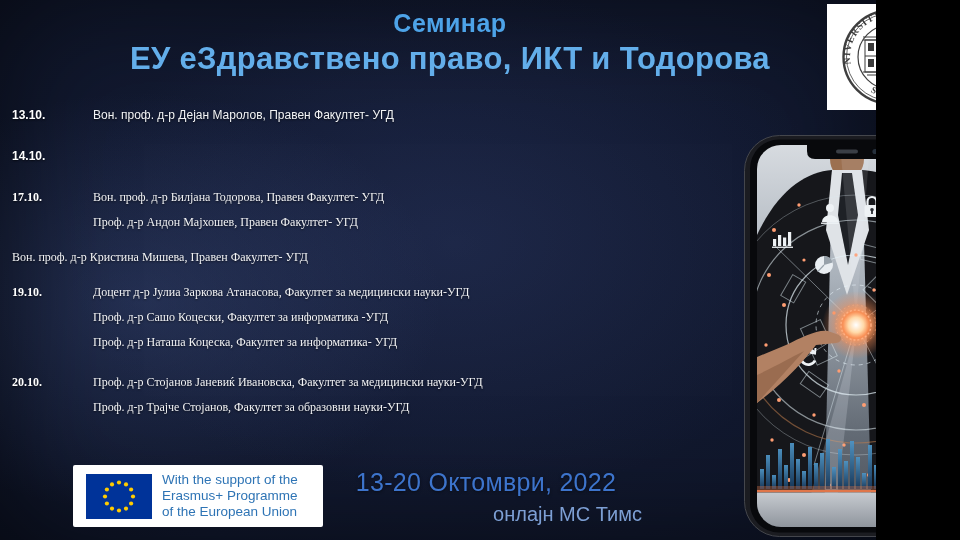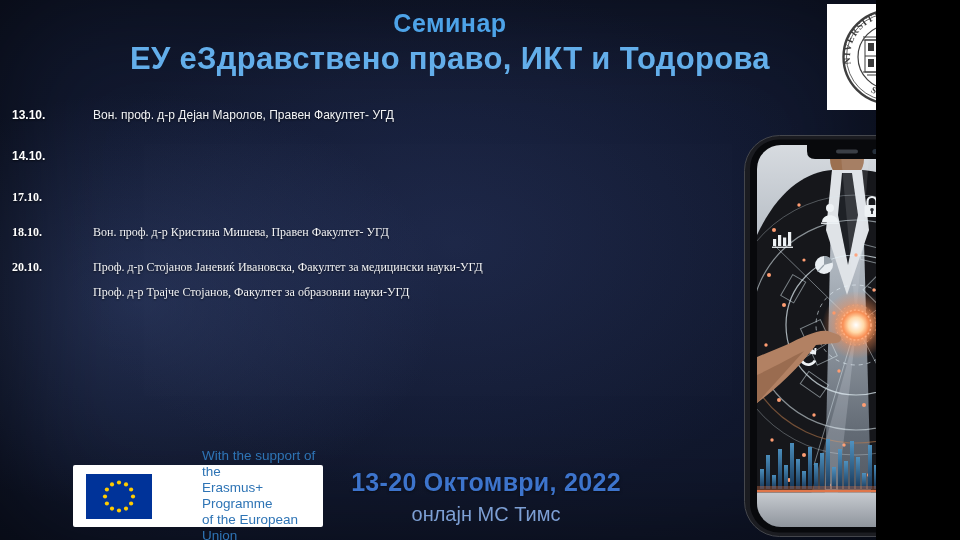--- a/index.html
+++ b/index.html
@@ -17,27 +17,27 @@
   .main-title{font-size:31px;font-weight:bold;color:#63aeea;margin-top:3px;letter-spacing:.3px;}
   .schedule{position:absolute;top:103px;left:12px;width:745px;}
   .row{display:flex;margin-bottom:16px;}
   .row:nth-child(n+3){margin-bottom:10px;font-family:Liberation Serif, serif;}
   .row:nth-child(5){margin-bottom:15px;}
   .date{width:81px;flex:0 0 81px;font-weight:bold;color:#ffffff;font-size:12px;line-height:25px;
         text-shadow:0 1px 2px rgba(0,0,0,.6);}
   .lines{flex:1;}
   .line{color:#f2f3f5;font-size:12px;line-height:25px;text-shadow:0 1px 2px rgba(0,0,0,.6);}
   .eu-box{position:absolute;left:73px;top:465px;width:250px;height:62px;background:#ffffff;
-          border-radius:2px;display:flex;align-items:center;gap:40px;}
+          border-radius:2px;display:flex;align-items:center;}
   .eu-flag{margin-left:13px;flex:0 0 66px;}
   .eu-text{margin-left:10px;color:#2e74b5;font-size:13.5px;line-height:16px;}
   .footer-center{position:absolute;left:330px;top:468px;width:312px;text-align:center;}
-  .date-range{font-size:25px;font-weight:bold;color:#3d74cc;letter-spacing:.3px;
+  .date-range{font-size:25px;font-weight:normal;color:#3d74cc;letter-spacing:.3px;
               text-shadow:0 1px 3px rgba(0,0,0,.5);}
-  .platform{font-size:20px;color:#7d9fd4;margin-top:6px;}
+  .platform{font-size:20px;color:#7d9fd4;margin-top:6px;text-align:right;}
   .logo-box{position:absolute;left:827px;top:4px;}
   .phone{position:absolute;left:744px;top:135px;}
 </style>
 </head>
 <body>
 
 <div class="poster">
 
   <div class="title-block">
     <div class="kicker">Семинар</div>
@@ -49,25 +49,36 @@
       <span class="date">13.10.</span>
       <div class="lines">
         <div class="line">Вон. проф. д-р Дејан Маролов, Правен Факултет- УГД</div>
       </div>
     </div>
     <div class="row">
       <span class="date">14.10.</span>
     </div>
     <div class="row">
       <span class="date">17.10.</span>
-    </div>
-    <div class="row">
-      <span class="date">18.10.</span>
+      <div class="lines">
+        <div class="line">Вон. проф. д-р Билјана Тодорова, Правен Факултет- УГД</div>
+        <div class="line">Проф. д-р Андон Мајхошев, Правен Факултет- УГД</div>
+      </div>
+    </div>
+    <div class="row">
       <div class="lines">
         <div class="line">Вон. проф. д-р Кристина Мишева, Правен Факултет- УГД</div>
+      </div>
+    </div>
+    <div class="row">
+      <span class="date">19.10.</span>
+      <div class="lines">
+        <div class="line">Доцент д-р Јулиа Заркова Атанасова, Факултет за медицински науки-УГД</div>
+        <div class="line">Проф. д-р Сашо Коцески, Факултет за информатика -УГД</div>
+        <div class="line">Проф. д-р Наташа Коцеска, Факултет за информатика- УГД</div>
       </div>
     </div>
     <div class="row">
       <span class="date">20.10.</span>
       <div class="lines">
         <div class="line">Проф. д-р Стојанов Јаневиќ Ивановска, Факултет за медицински науки-УГД</div>
         <div class="line">Проф. д-р Трајче Стојанов, Факултет за образовни науки-УГД</div>
       </div>
     </div>
   </div>

